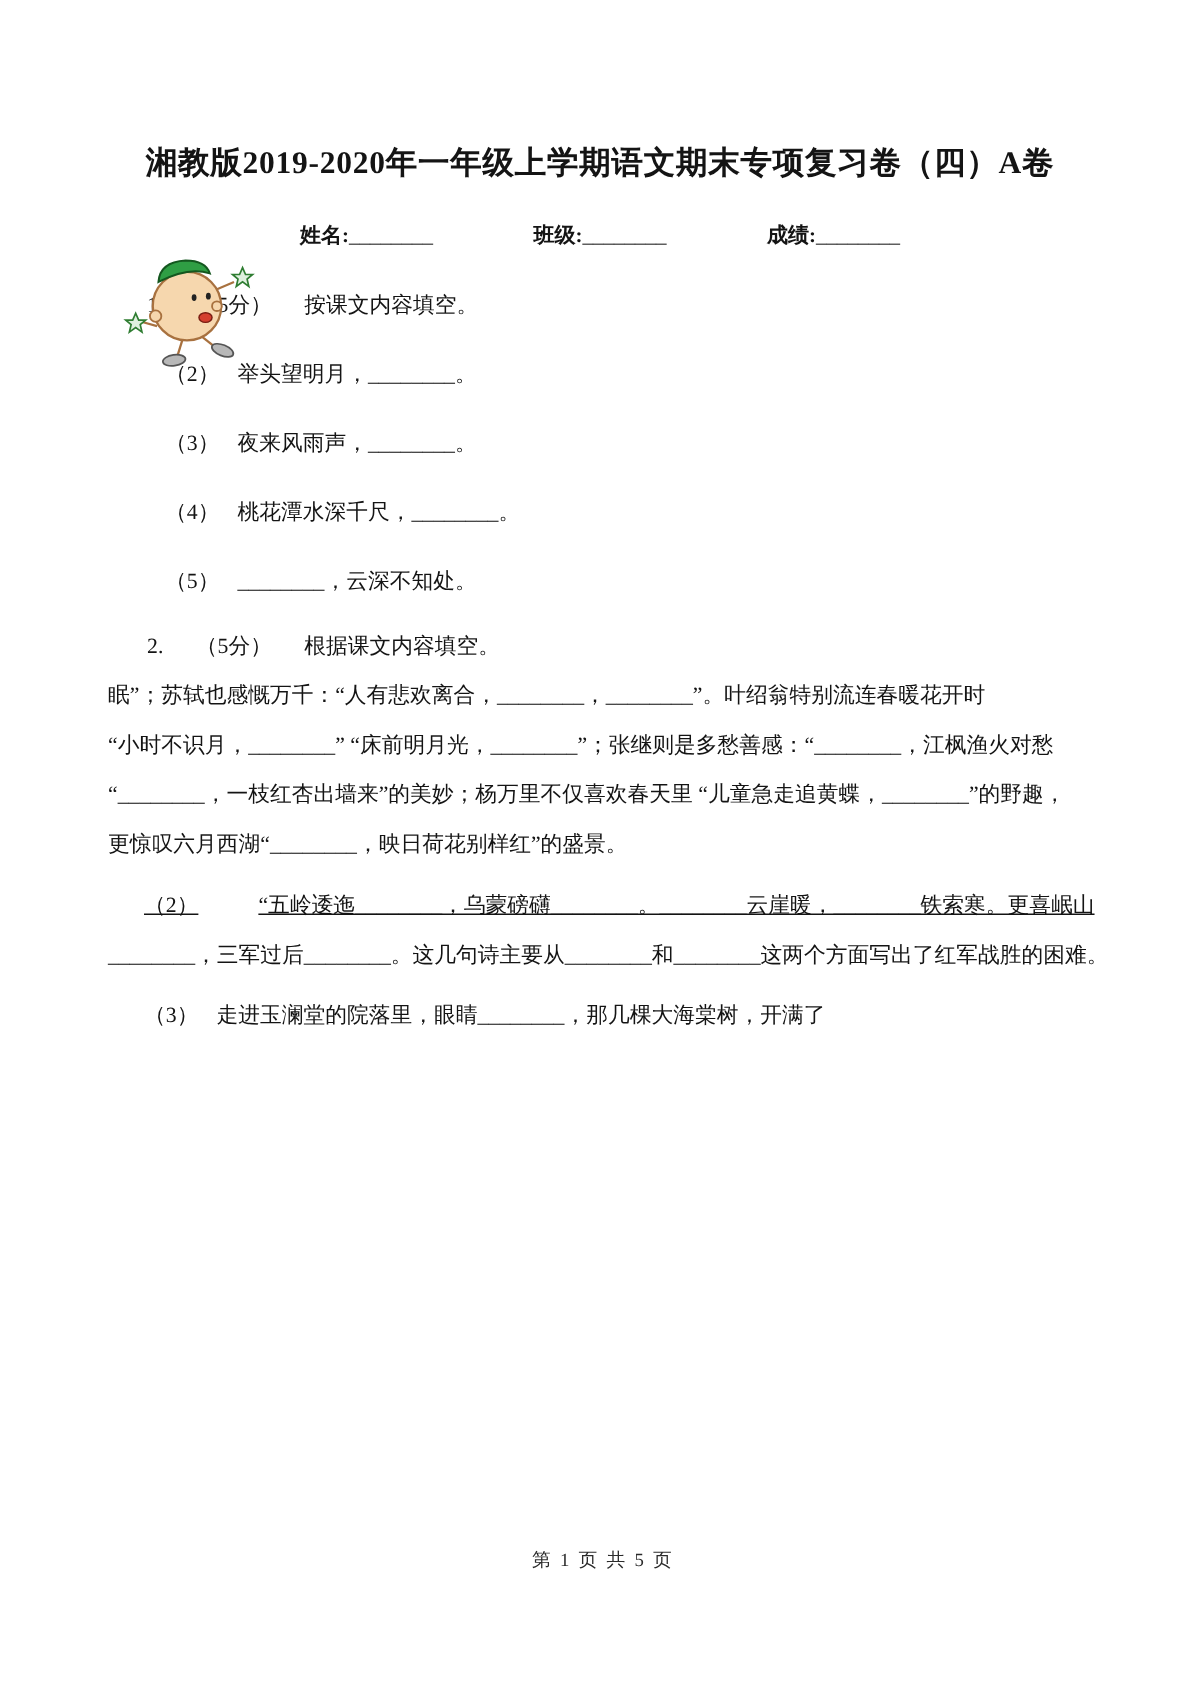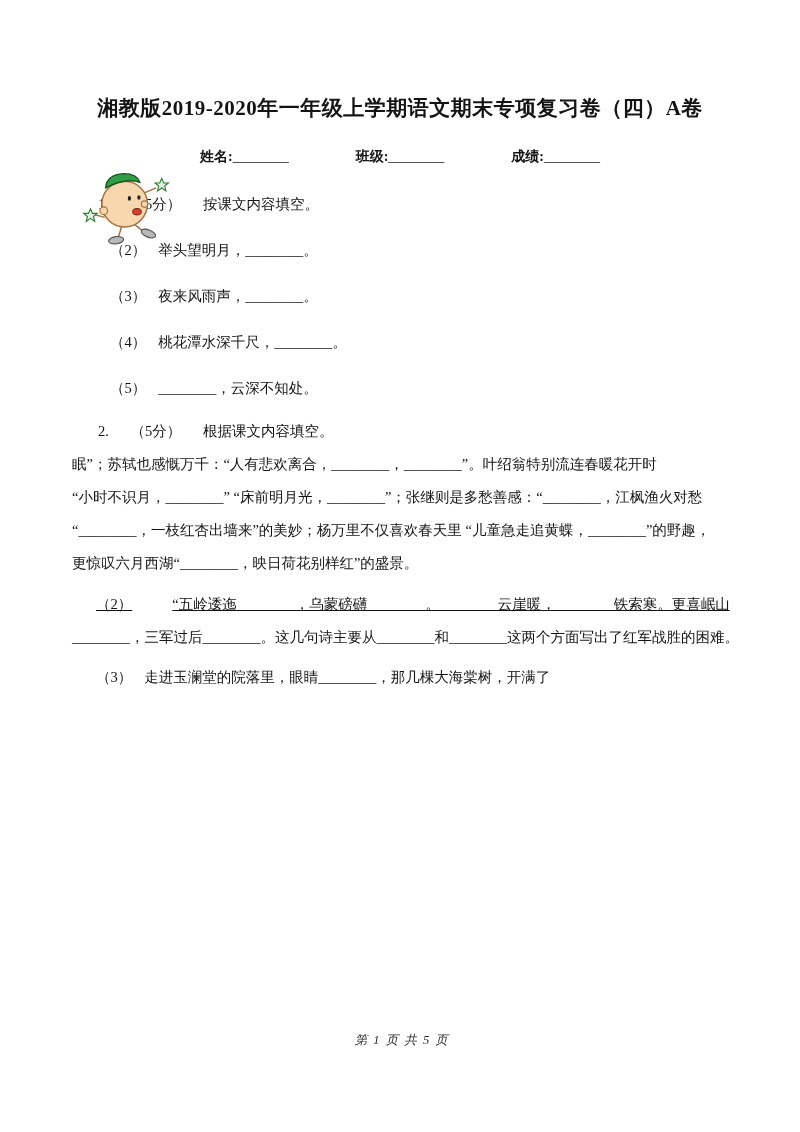--- a/index.html
+++ b/index.html
@@ -35,21 +35,21 @@
   .sub1-first { margin-top:27px; }
   .sub1-first .marker { margin-right:30px; }
   .sub2-first { margin-top:21px;text-decoration:underline; }
   .sub2-first .marker { margin-right:40px; }
   .sub3-first { margin-top:20px; }
   .sub3-first .marker { margin-right:12px; }
   .cont { margin-top:13px; }
   .sub3-cont { margin-top:32px; margin-left:26px; }
   .footer {
     position:absolute; left:4px; right:0; top:1032px; text-align:center;
-    font-size:12.5px; letter-spacing:1.5px; color:#2b2b2b;font-style:italic;
+    font-size:12.5px; letter-spacing:1.5px; color:#2b2b2b;
   }
 </style>
 </head>
 <body>
 
 <div class="page">
 
   <h1 class="title">湘教版2019-2020年一年级上学期语文期末专项复习卷（四）A卷</h1>
 
   <div class="fields">

